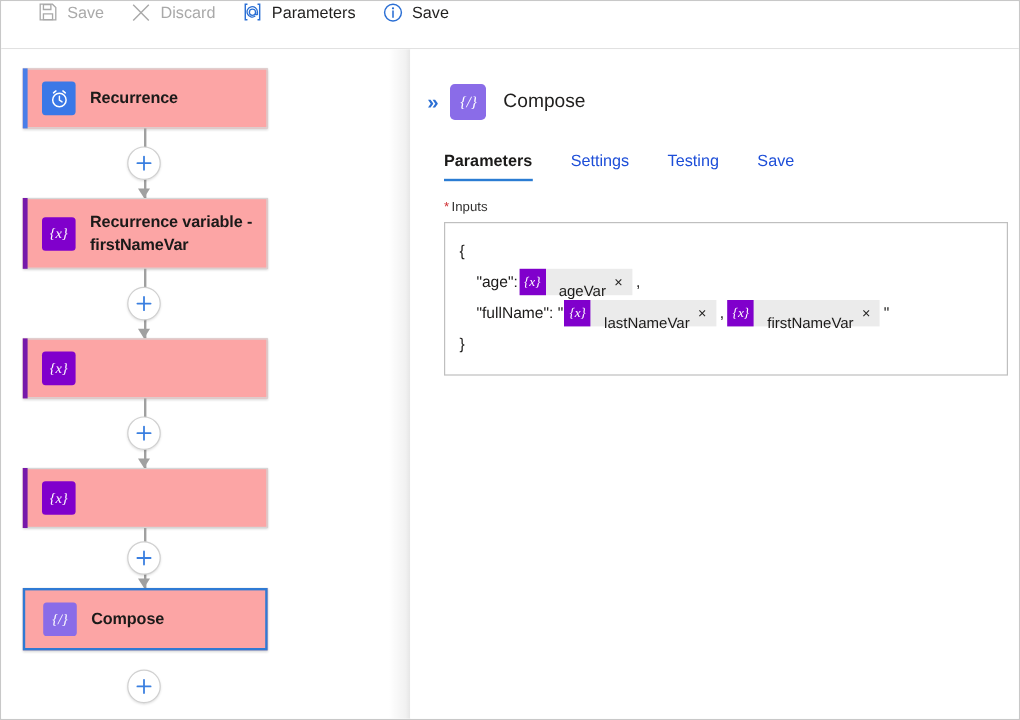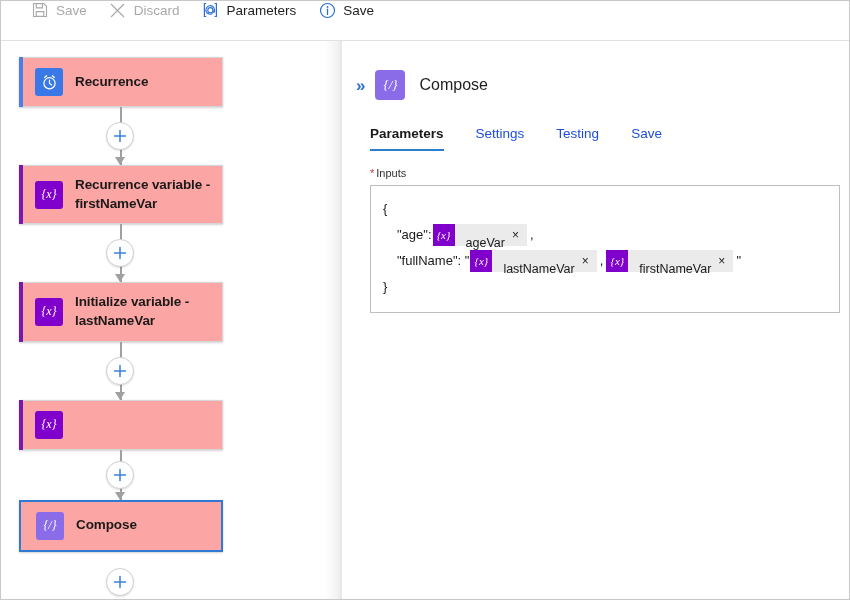--- a/index.html
+++ b/index.html
@@ -368,21 +368,20 @@
           <span class="plus-btn">
             <svg width="14" height="14" viewBox="0 0 14 14">
                 <path d="M7 1.5 v11 M1.5 7 h11" stroke="#3a7fe0" stroke-width="1.5" stroke-linecap="round"></path>
               </svg>
           </span>
         </div>
 
         <div class="node variable">
           <span class="accent"></span>
           <span class="node-ico ico-variable">{x}</span>
-          <span class="node-title">Initialize variable - lastNameVar</span>
         </div>
 
         <div class="connector">
           <span class="conn-line"></span>
           <span class="conn-arrow"></span>
           <span class="plus-btn">
             <svg width="14" height="14" viewBox="0 0 14 14">
                 <path d="M7 1.5 v11 M1.5 7 h11" stroke="#3a7fe0" stroke-width="1.5" stroke-linecap="round"></path>
               </svg>
           </span>

